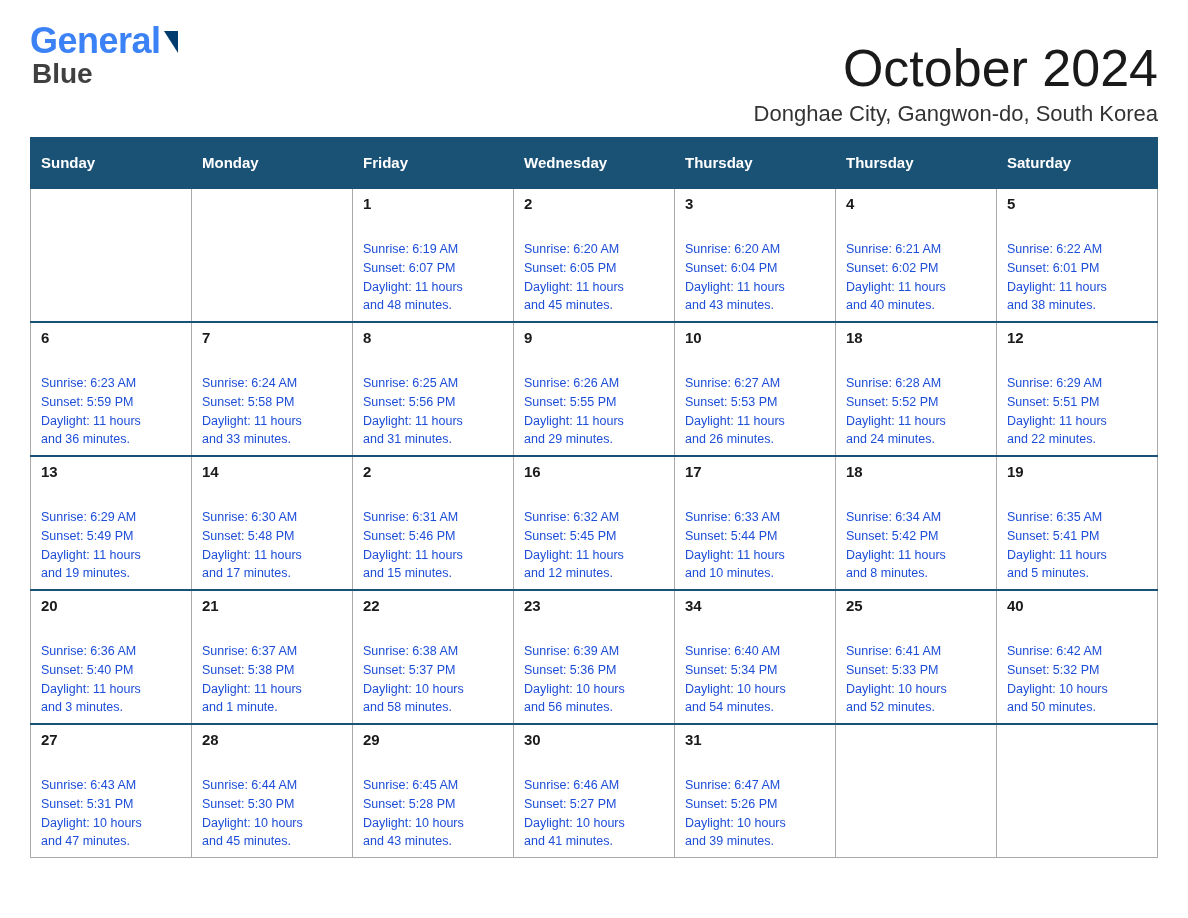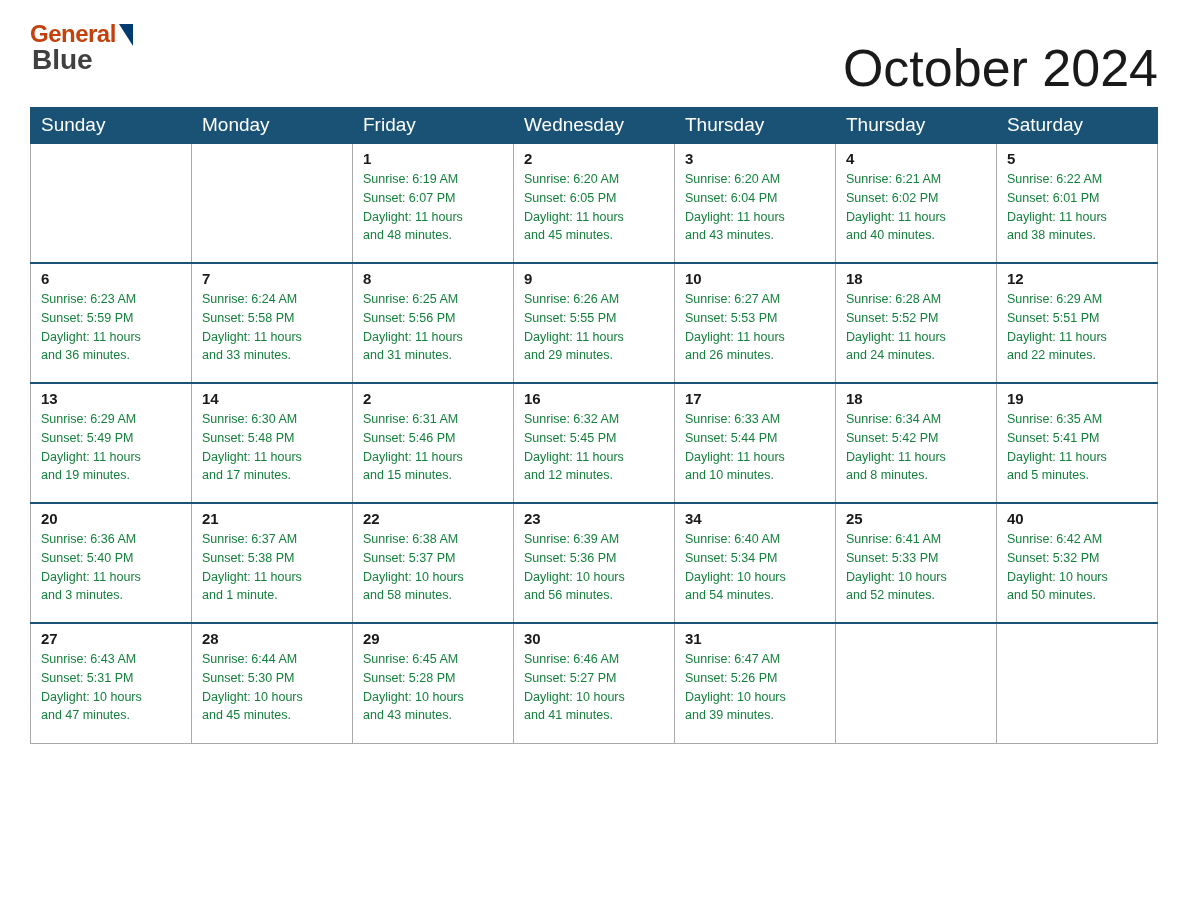--- a/index.html
+++ b/index.html
@@ -19,23 +19,23 @@
     .logo {
       display: flex;
       flex-direction: column;
       align-items: flex-start;
     }
     .logo-top {
       display: flex;
       align-items: center;
     }
     .logo-general {
-      font-size: 24px;
-      font-weight: bold;
-      color: #c2410c;
+      font-size: 36px;
+      font-weight: bold;
+      color: #3b82f6;
       letter-spacing: -0.5px;
     }
     .logo-triangle {
       width: 0;
       height: 0;
       border-left: 14px solid transparent;
       border-right: 0px solid transparent;
       border-top: 22px solid #003d6e;
       margin-left: 3px;
       margin-top: 2px;
@@ -64,23 +64,23 @@
     }
     .calendar {
       width: 100%;
       border-collapse: collapse;
       margin-top: 10px;
     }
     .calendar th {
       background-color: #1a5276;
       color: #fff;
       text-align: left;
-      padding: 6px 10px;
-      font-size: 19px;
-      font-weight: normal;
+      padding: 16px 10px;
+      font-size: 15px;
+      font-weight: bold;
       border: 1px solid #1a5276;
     }
     .calendar td {
       border: 1px solid #aaa;
       vertical-align: top;
       padding: 6px 10px;
       width: calc(100% / 7);
       height: 120px;
       font-size: 13px;
       color: #222;
@@ -88,21 +88,22 @@
     .day-num {
       font-size: 15px;
       font-weight: bold;
       color: #1a1a1a;
       display: block;
       margin-bottom: 3px;
     }
     .day-info {
       font-size: 12.5px;
       line-height: 1.5;
-      color: #15803d;
+      color: #1d4ed8;
+      margin-top: 28px;
     }
     .empty-cell {
       background: #fff;
     }
     
     .calendar tr.week-row td {
       border-top: 2px solid #1a5276;
     }
   </style>
 </head>
@@ -111,20 +112,21 @@
 <div class="header">
   <div class="logo">
     <div class="logo-top">
       <span class="logo-general">General</span>
       <div class="logo-triangle"></div>
     </div>
     <span class="logo-blue">Blue</span>
   </div>
   <div class="title-block">
     <div class="month-title">October 2024</div>
+    <div class="location">Donghae City, Gangwon-do, South Korea</div>
   </div>
 </div>
 
 <table class="calendar">
   <thead>
     <tr>
     <th>Sunday</th>
         <th>Monday</th>
         <th>Friday</th>
         <th>Wednesday</th>

